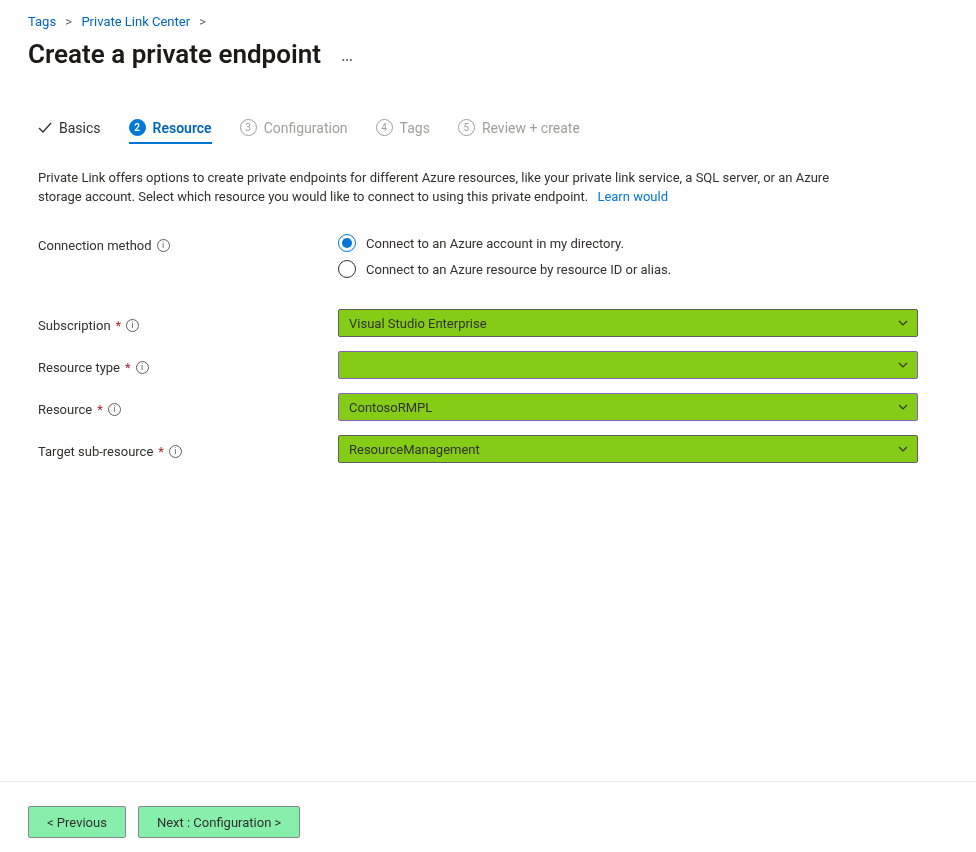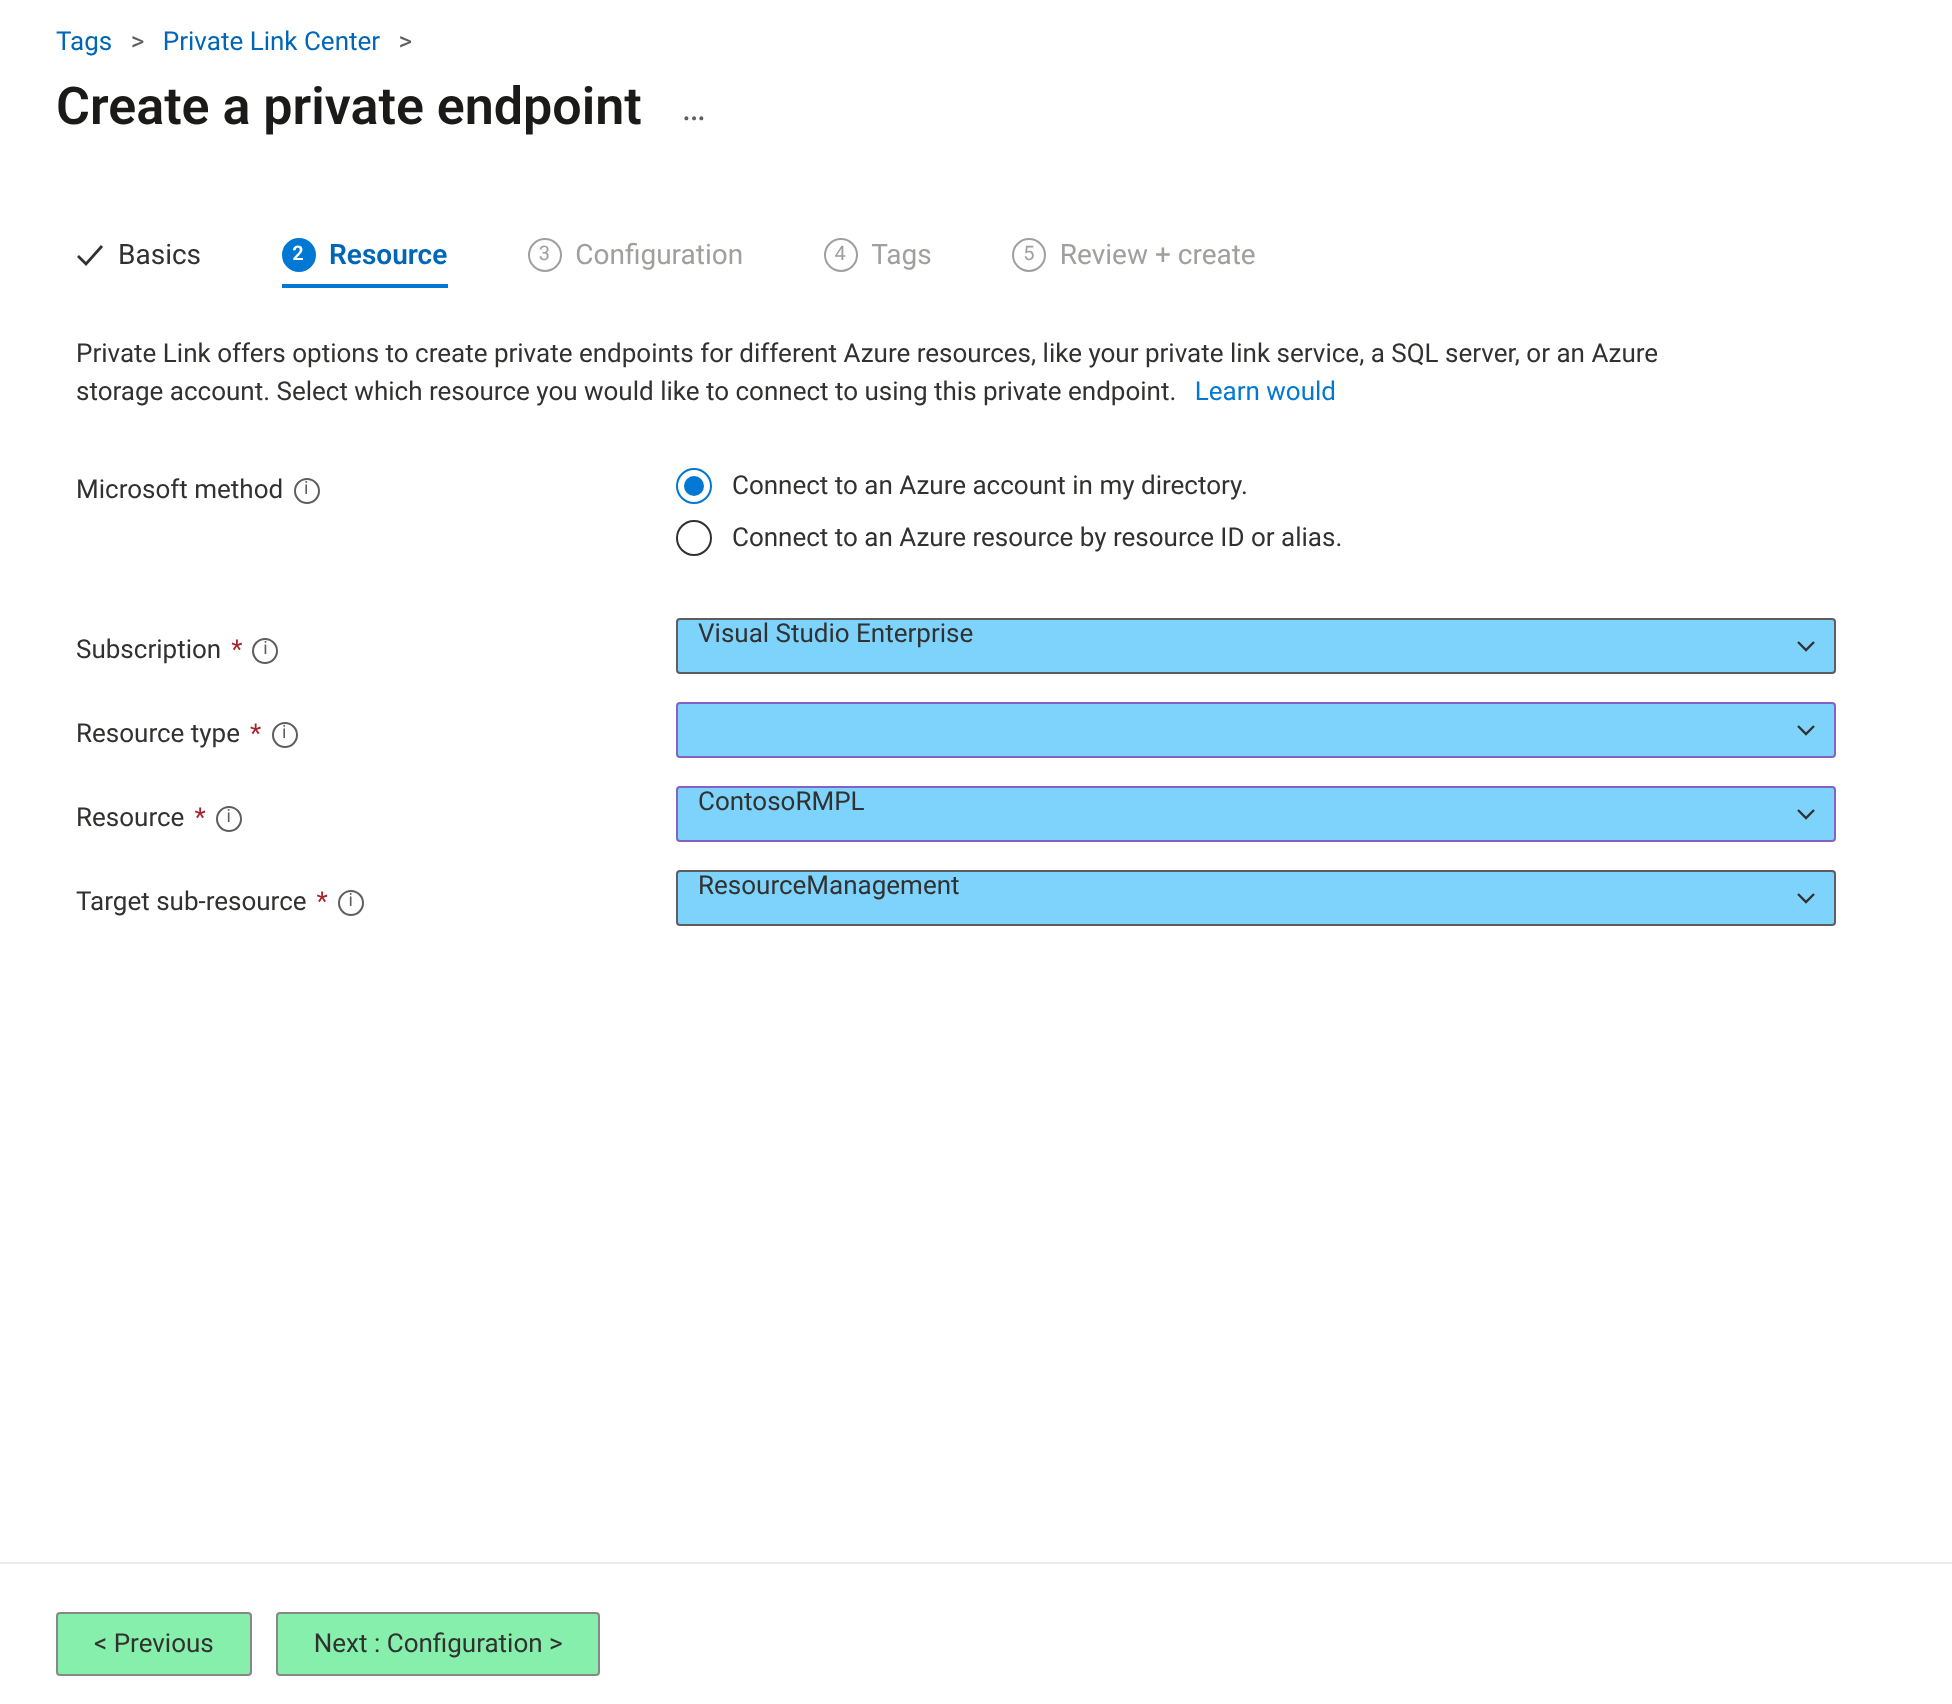--- a/index.html
+++ b/index.html
@@ -39,21 +39,21 @@
       margin-left: 20px;
       color: #605e5c;
       font-size: 18px;
       letter-spacing: 2px;
       cursor: pointer;
     }
     .tabs {
       display: flex;
       align-items: flex-end;
       padding: 0 28px 0 38px;
-      gap: 40px;
+      gap: 28px;
       font-size: 14px;
       margin-top: 26px;
       margin-bottom: 14px;
     }
     .tab {
       display: flex;
       align-items: center;
       gap: 7px;
       padding-bottom: 6px;
       border-bottom: 2px solid transparent;
@@ -176,23 +176,24 @@
       background: #0078d4;
     }
     .select {
       width: 100%;
       height: 28px;
       border: 1px solid #605e5c;
       border-radius: 2px;
       padding: 0 28px 0 10px;
       font-size: 13px;
       color: #323130;
-      background: #7dd3fc;
+      background: #84cc16;
       position: relative;
       display: flex;
+      align-items: center;
       cursor: pointer;
     }
     .select.highlighted {
       border: 1px solid #8661c5;
     }
     .select .chevron {
       position: absolute;
       right: 8px;
       top: 50%;
       transform: translateY(-50%);
@@ -273,21 +274,21 @@
 
 <div class="intro">
   <span>Private Link offers options to create private endpoints for different Azure resources, like your private link service, a SQL server, or an Azure storage account. Select which resource you would like to connect to using this private endpoint.</span>
   <a>Learn would</a>
 </div>
 
 <div class="form">
 
   <div class="form-row radio-row">
     <div class="form-label">
-      <span>Microsoft method</span>
+      <span>Connection method</span>
       <span class="info-icon">i</span>
     </div>
     <div class="form-control">
       <div class="radio-group">
         <label class="radio-option">
           <span class="radio-circle selected"></span>
           <span>Connect to an Azure account in my directory.</span>
         </label>
         <label class="radio-option">
           <span class="radio-circle"></span>

